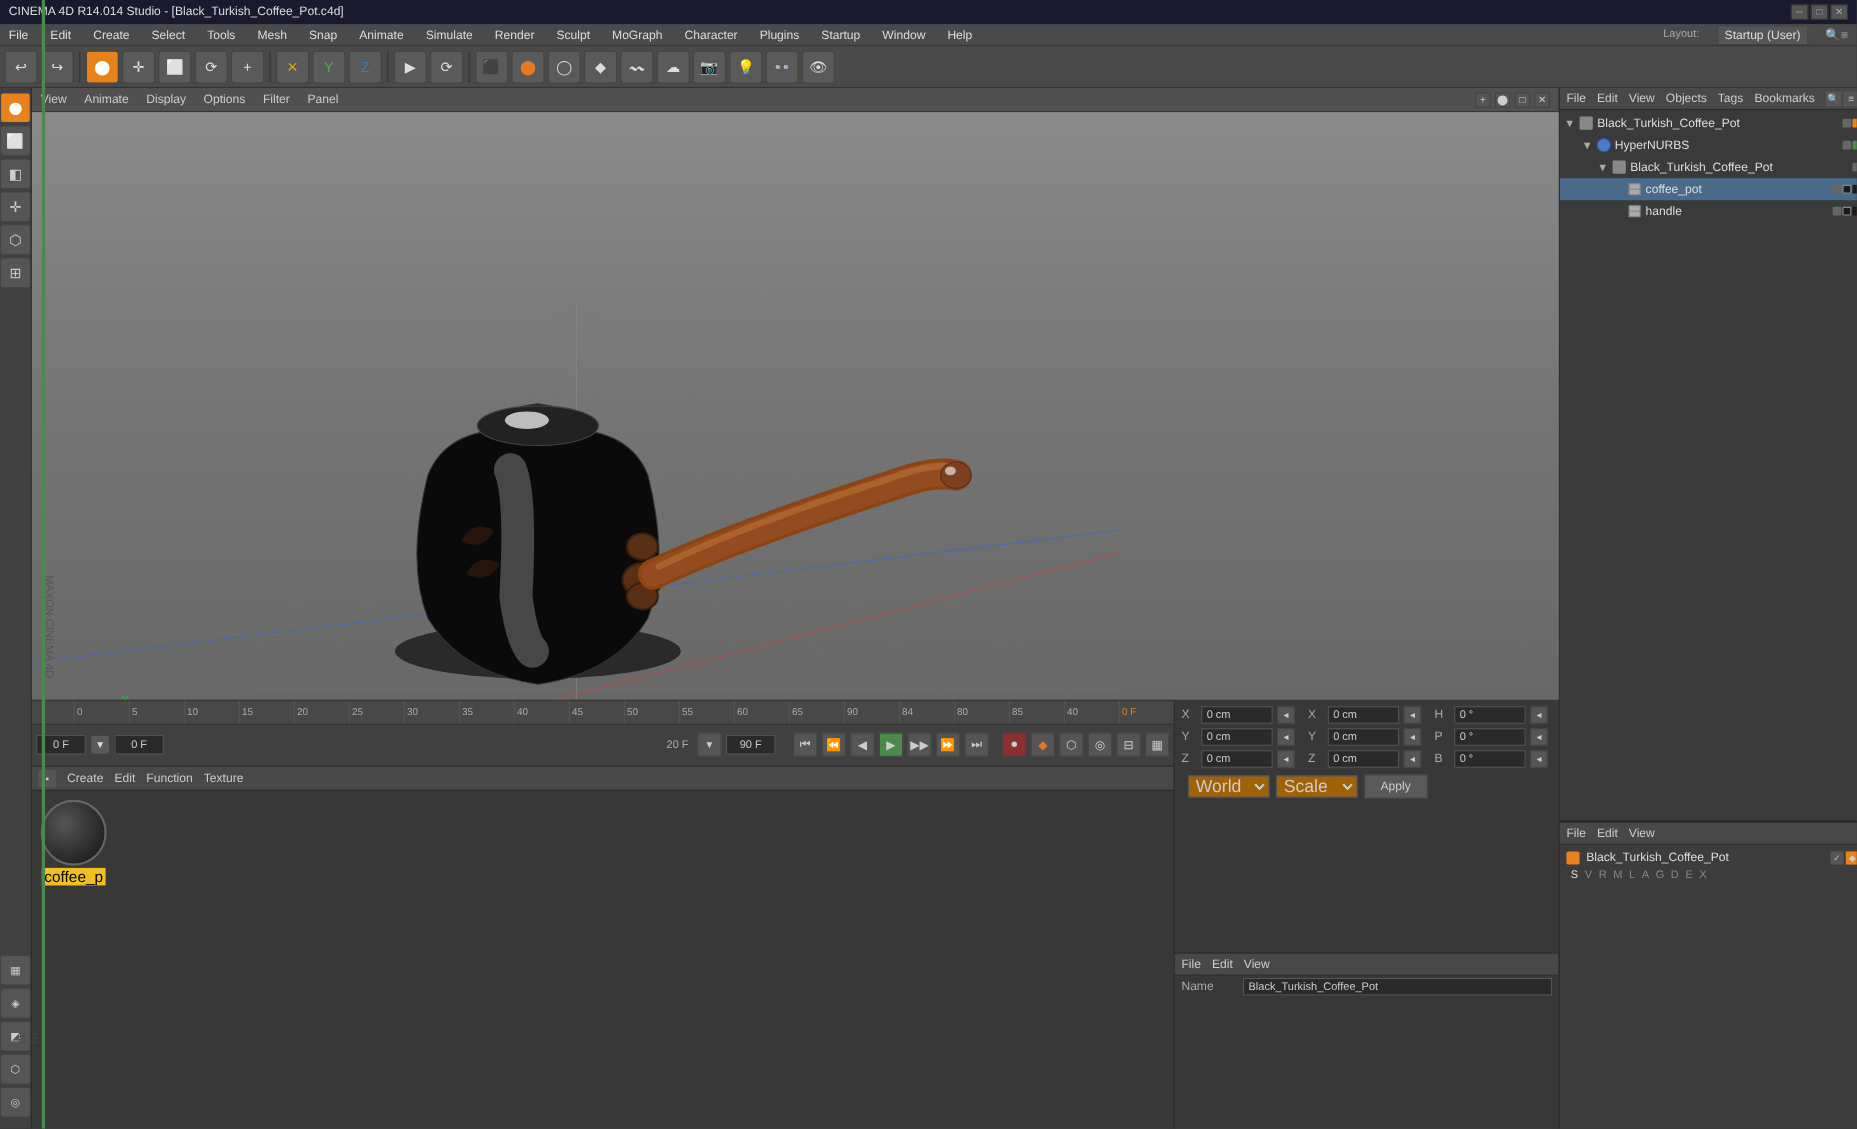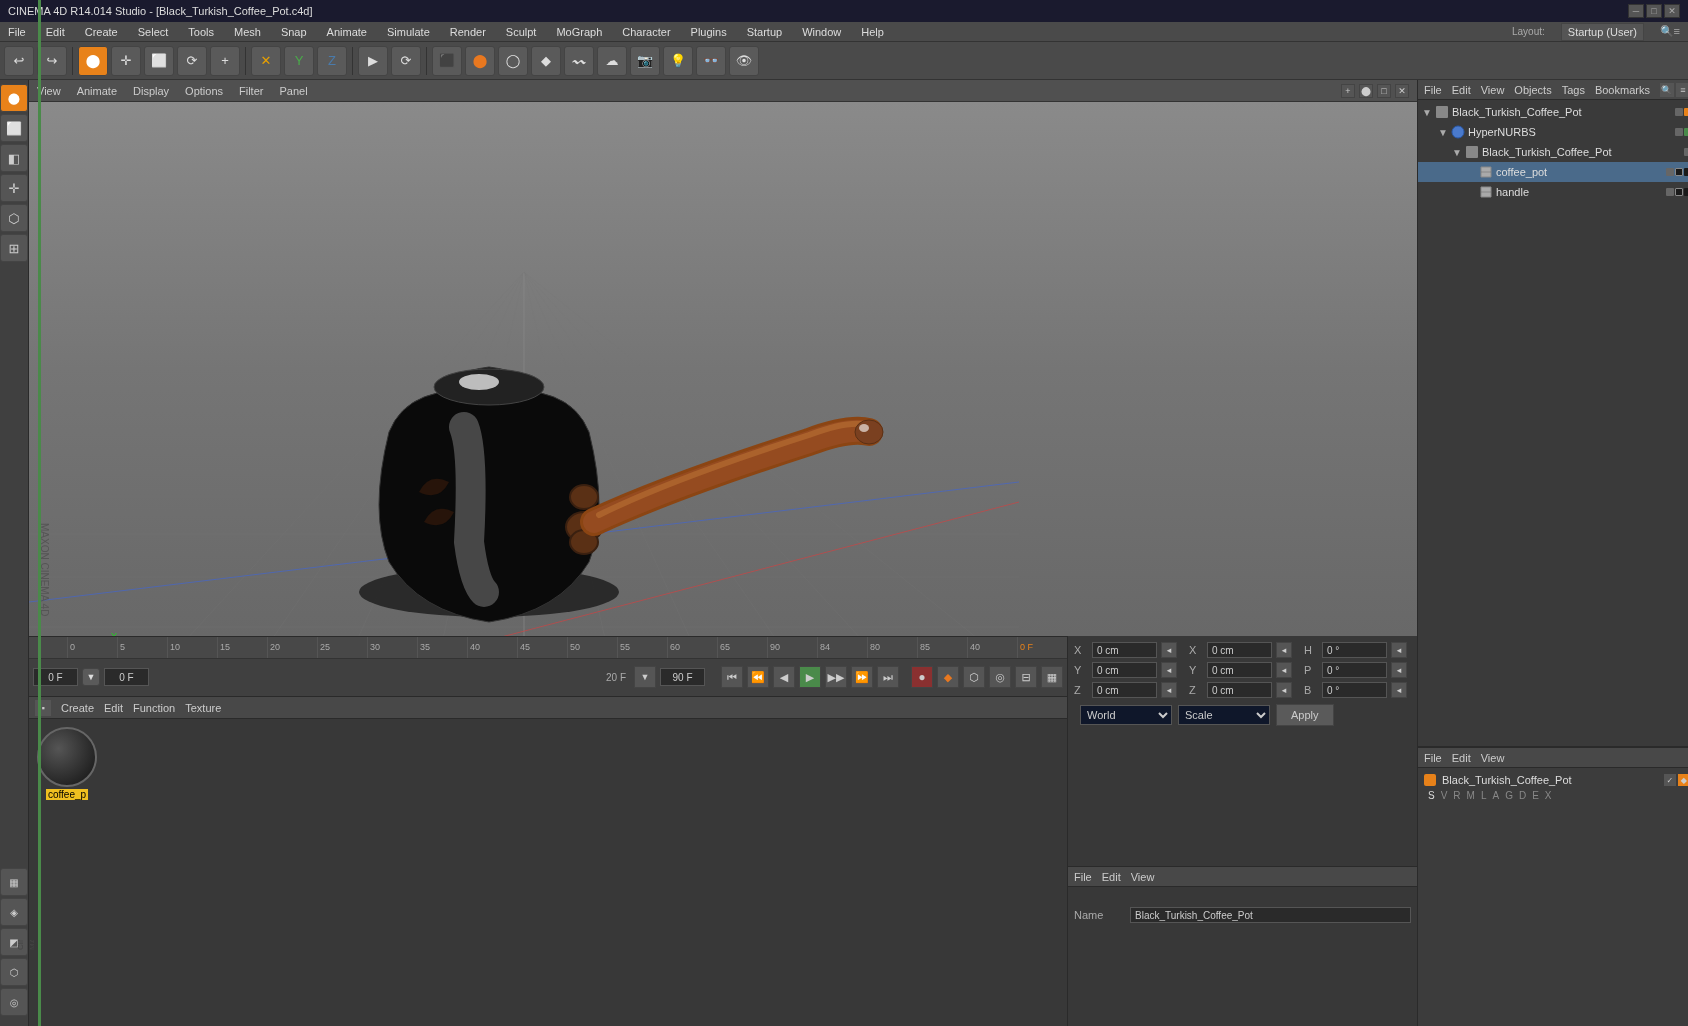--- a/index.html
+++ b/index.html
@@ -272,21 +272,21 @@
       gap: 8px;
     }
     .material-ball {
       width: 60px; height: 60px;
       border-radius: 50%;
       background: radial-gradient(circle at 35% 35%, #555, #111);
       border: 2px solid #666;
       flex-shrink: 0;
     }
     .material-label {
-      font-size: 10px;
+      font-size: 14px;
       color: #f0c020;
       text-align: center;
       margin-top: 2px;
       background: #f0c020;
       color: #000;
       padding: 0 2px;
     }
     .material-item {
       display: flex;
       flex-direction: column;
@@ -319,26 +319,26 @@
     }
 
     #coord-bottom {
       display: flex;
       align-items: center;
       padding: 4px 6px;
       gap: 6px;
     }
     .coord-dropdown {
       height: 20px;
-      background: #0f172a;
+      background: #a16207;
       border: 1px solid #555;
       color: #ccc;
-      font-size: 11px;
+      font-size: 16px;
       padding: 0 2px;
-      width: 92px;
+      width: 74px;
     }
     #apply-btn {
       height: 22px;
       background: #5a5a5a;
       border: 1px solid #444;
       color: #ccc;
       font-size: 11px;
       padding: 0 14px;
       cursor: pointer;
     }
@@ -353,21 +353,21 @@
       background: #484848;
       display: flex;
       align-items: center;
       padding: 0 6px;
       gap: 10px;
       border-bottom: 1px solid #2a2a2a;
       font-size: 11px;
     }
     #props-menu span { cursor: pointer; color: #ccc; }
     #props-content {
-      padding: 18px 6px;
+      padding: 0 6px;
     }
     .props-row {
       display: flex;
       align-items: center;
       height: 20px;
       gap: 6px;
     }
     .props-label { color: #aaa; font-size: 11px; width: 50px; }
     .props-value {
       flex: 1;

